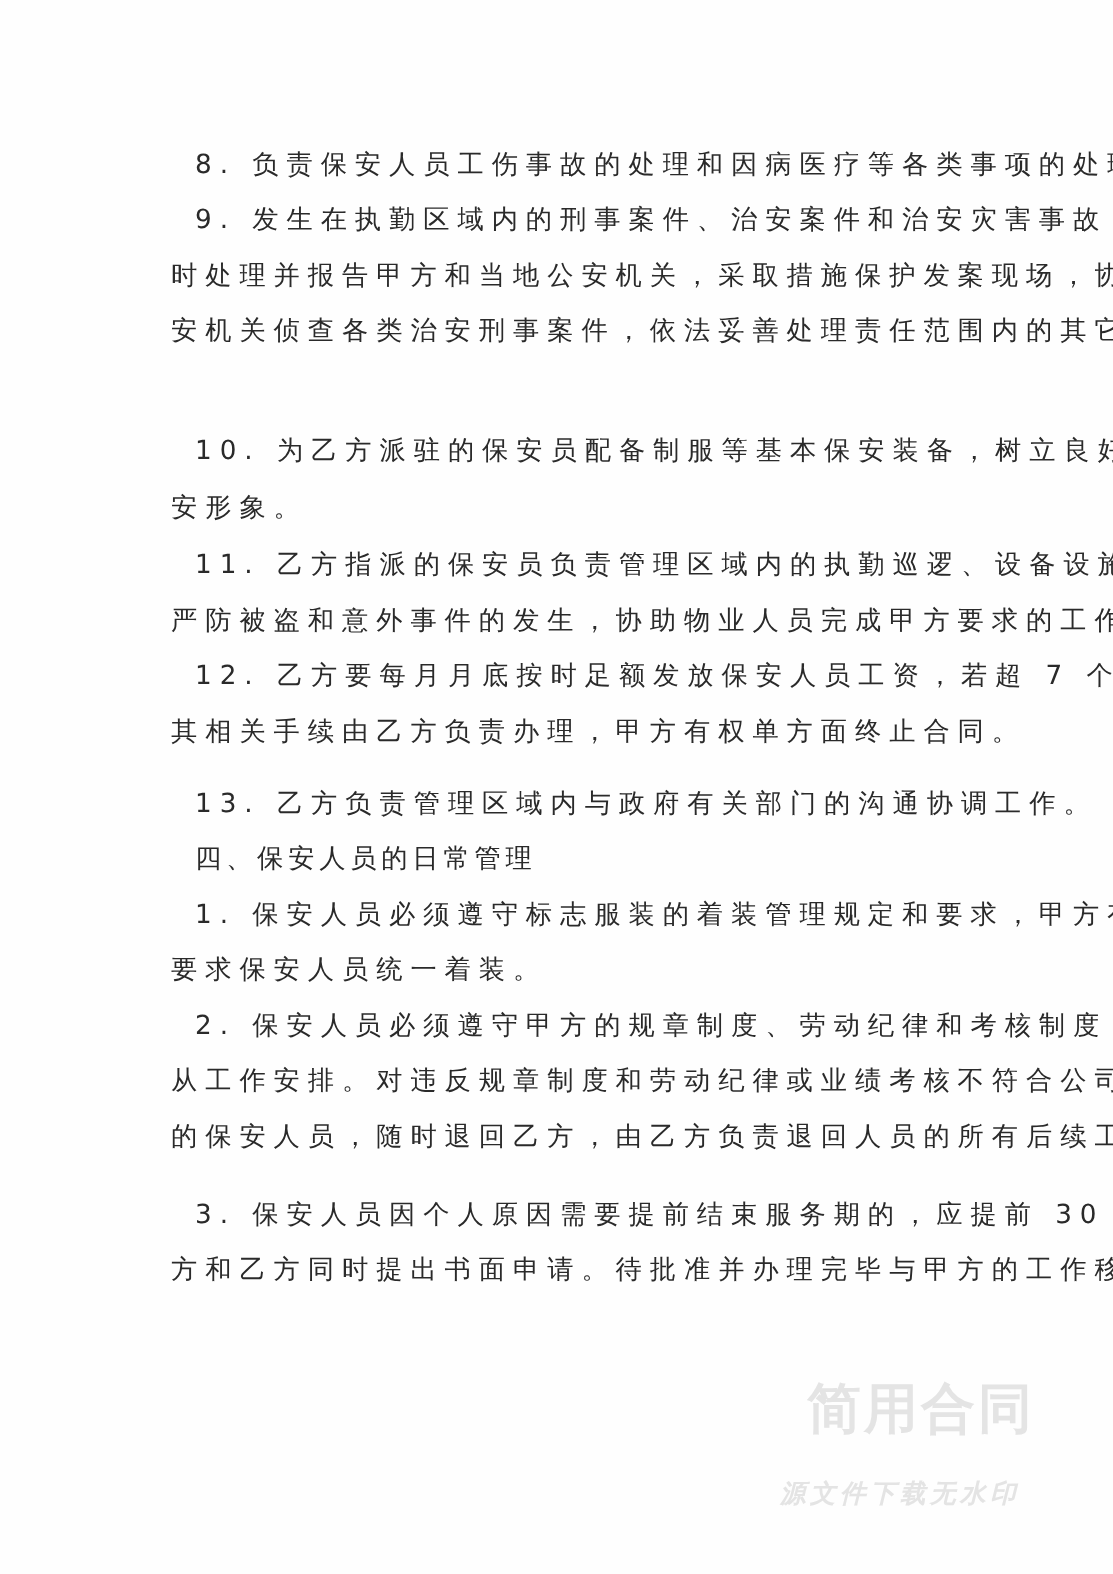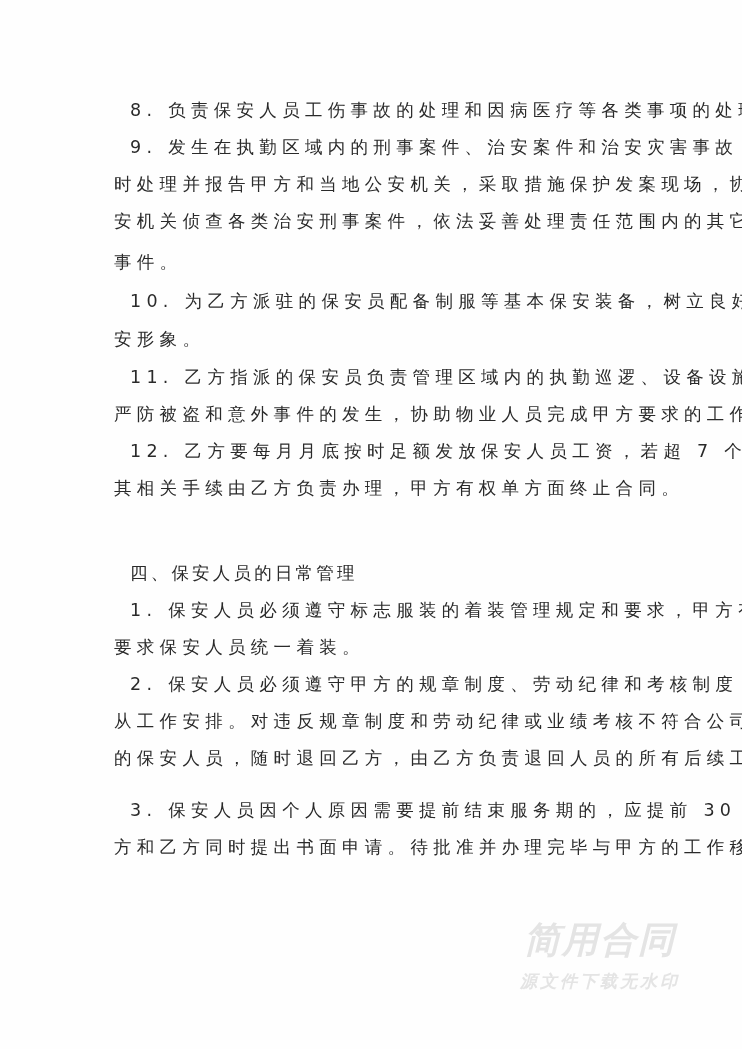--- a/index.html
+++ b/index.html
@@ -5,38 +5,38 @@
   html, body { margin: 0; padding: 0; background: #ffffff; }
   body { width: 742px; height: 1049px; position: relative; overflow: hidden;
          font-family: "DejaVu Sans", "Liberation Sans", sans-serif; color: #2a2a2a; }
   .page { position: absolute; left: 0; top: 0; width: 742px; height: 1049px; background: #fefefe; }
   .line { position: absolute; left: 114px; width: 520px; height: 37px; line-height: 37px;
           font-size: 17.5px; letter-spacing: 5.3px; white-space: nowrap; }
   .line.indent { left: 130px; }
   .line.heading { letter-spacing: 3.2px; margin-left: 16px; }
   .watermark { position: absolute; left: 510px; top: 918px; width: 180px; text-align: center;
                color: #e4e4e4; font-family: "DejaVu Sans", sans-serif; }
-  .wm-main { font-size: 36px; font-weight: bold; font-style: italic; letter-spacing: 2px; line-height: 44px; }
-  .wm-sub { font-size: 17px; font-weight: bold; font-style: italic; letter-spacing: 3px; line-height: 28px; margin-top: 5px; }
+  .wm-main { font-size: 36px; font-weight: bold; letter-spacing: 2px; line-height: 44px; text-align: right; }
+  .wm-sub { font-size: 17px; font-weight: bold; font-style: italic; letter-spacing: 3px; line-height: 28px; margin-top: 20px; }
 </style>
 </head>
 <body>
 
 <div class="page">
   <div class="line indent" style="top:92px">8. 负责保安人员工伤事故的处理和因病医疗等各类事项的处理。</div>
   <div class="line indent" style="top:129px">9. 发生在执勤区域内的刑事案件、治安案件和治安灾害事故，及</div>
   <div class="line" style="top:166px">时处理并报告甲方和当地公安机关，采取措施保护发案现场，协助公</div>
   <div class="line" style="top:203px">安机关侦查各类治安刑事案件，依法妥善处理责任范围内的其它突发</div>
-  <div class="line" style="top:244px">事件。</div>
   <div class="line indent" style="top:283px">10. 为乙方派驻的保安员配备制服等基本保安装备，树立良好的保</div>
   <div class="line" style="top:321px">安形象。</div>
   <div class="line indent" style="top:359px">11. 乙方指派的保安员负责管理区域内的执勤巡逻、设备设施安全，</div>
   <div class="line" style="top:396px">严防被盗和意外事件的发生，协助物业人员完成甲方要求的工作。</div>
   <div class="line indent" style="top:433px">12. 乙方要每月月底按时足额发放保安人员工资，若超 7 个工作日</div>
   <div class="line" style="top:470px">其相关手续由乙方负责办理，甲方有权单方面终止合同。</div>
+  <div class="line indent" style="top:518px">13. 乙方负责管理区域内与政府有关部门的沟通协调工作。</div>
   <div class="line heading" style="top:555px">四、保安人员的日常管理</div>
   <div class="line indent" style="top:592px">1. 保安人员必须遵守标志服装的着装管理规定和要求，甲方有权</div>
   <div class="line" style="top:629px">要求保安人员统一着装。</div>
   <div class="line indent" style="top:666px">2. 保安人员必须遵守甲方的规章制度、劳动纪律和考核制度，服</div>
   <div class="line" style="top:703px">从工作安排。对违反规章制度和劳动纪律或业绩考核不符合公司要求</div>
   <div class="line" style="top:740px">的保安人员，随时退回乙方，由乙方负责退回人员的所有后续工作。</div>
   <div class="line indent" style="top:792px">3. 保安人员因个人原因需要提前结束服务期的，应提前 30 日向甲</div>
   <div class="line" style="top:829px">方和乙方同时提出书面申请。待批准并办理完毕与甲方的工作移交手</div>
 
   <div class="watermark">

